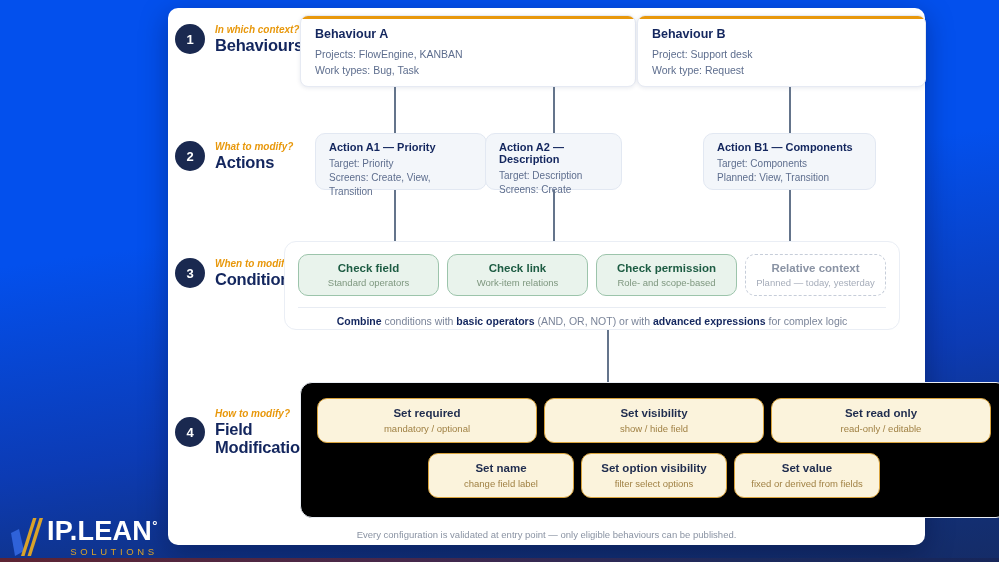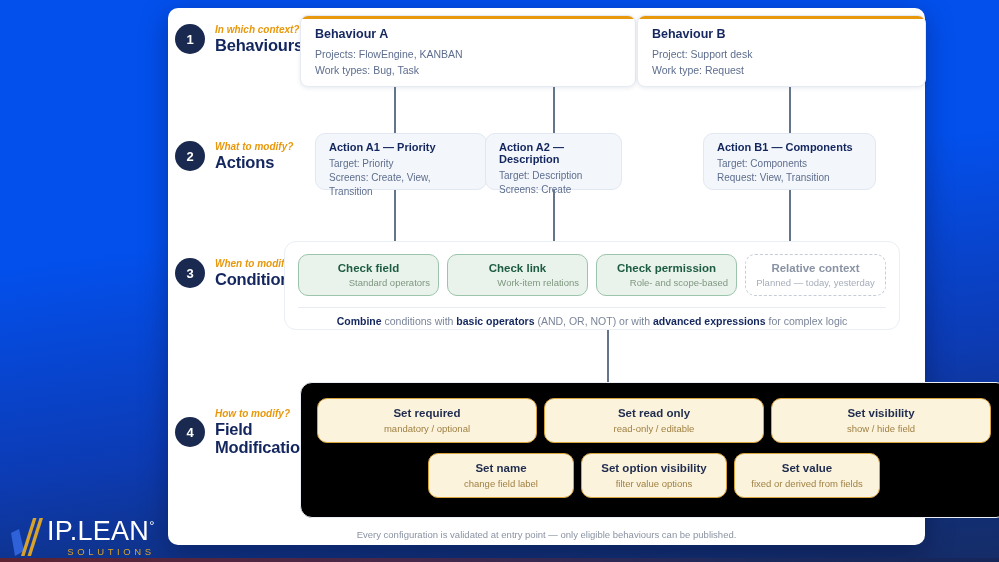--- a/index.html
+++ b/index.html
@@ -38,21 +38,21 @@
   .vline{position:absolute;width:2px;background:#64748B;}
   .c1{top:79px;height:46px;} .c2{top:182px;height:51px;}
   .x1{left:226px}.x2{left:385px}.x3{left:621px}
   .c3{left:439px;top:322px;height:52px;}
   
   .cond{position:absolute;left:116px;top:233px;width:616px;height:89px;background:#fff;border:1px solid #EAEEF5;
     border-radius:12px;box-sizing:border-box;padding:12px 13px 0;}
   .pills{display:flex;gap:8px;}
   .pill{flex:1;border-radius:10px;padding:7px 8px;text-align:center;box-sizing:border-box;}
   .pill-solid{background:#E9F3EC;border:1px solid #9CC4AB;}
-  .pill-solid h4{color:#1D5C43;} .pill-solid span{color:#7E977F;text-align:right;}
+  .pill-solid h4{color:#1D5C43;} .pill-solid span{color:#7E977F;}
   .pill-dashed{background:#fff;border:1.5px dashed #C6CDD9;}
   .pill-dashed h4{color:#8A93A4;} .pill-dashed span{color:#A6ADBA;}
   .pill h4{font-size:11.5px;margin:0 0 3px;}
   .pill span{font-size:9.5px;display:block;}
   .divider{height:1px;background:#E8ECF3;margin:11px 0 7px;}
   .combine{text-align:center;font-size:10.5px;color:#7A8499;}
   .combine b{color:#13265E;}
   
   .fmods{position:absolute;left:132px;top:374px;width:708px;height:136px;background:#000000;border:1px solid #EAEEF5;
     border-radius:12px;box-sizing:border-box;padding:15px 16px;}
@@ -61,21 +61,21 @@
   .chip{background:#FBF3DC;border:1.5px solid #D9A33C;border-radius:10px;padding:8px 6px;text-align:center;box-sizing:border-box;}
   .chips-row.first .chip{flex:1;}
   .chips-row.second .chip{flex:0 0 146px;}
   .chip h4{font-size:11.5px;color:#1F2C4E;margin:0 0 4px;}
   .chip span{font-size:9.5px;color:#A08144;display:block;}
   
   .note{position:absolute;left:0;right:0;bottom:5px;text-align:center;font-size:9.5px;color:#8A93A3;}
   
   .logo{position:absolute;left:10px;bottom:5px;display:flex;align-items:flex-end;gap:3px;}
   .logo-text{display:flex;flex-direction:column;align-items:flex-end;}
-  .brand{color:#fff;font-weight:normal;font-size:27px;line-height:1;letter-spacing:0.3px;}
+  .brand{color:#fff;font-weight:bold;font-size:27px;line-height:1;letter-spacing:0.3px;}
   .deg{font-size:13px;vertical-align:10px;}
   .tagline{color:#D9A32A;font-size:9.5px;letter-spacing:3.6px;margin-top:1px;}
 </style>
 </head>
 <body>
 
 <div class="stage">
 
   <div class="panel">
 
@@ -135,21 +135,21 @@
       <p>Screens: Create, View, Transition</p>
     </div>
     <div class="acard acard2">
       <h3>Action A2 — Description</h3>
       <p>Target: Description</p>
       <p>Screens: Create</p>
     </div>
     <div class="acard acard3">
       <h3>Action B1 — Components</h3>
       <p>Target: Components</p>
-      <p>Request: View, Transition</p>
+      <p>Planned: View, Transition</p>
     </div>
 
     <div class="vline c2 x1"></div>
     <div class="vline c2 x2"></div>
     <div class="vline c2 x3"></div>
 
     <div class="cond">
       <div class="pills">
         <div class="pill pill-solid">
           <h4>Check field</h4>
@@ -174,36 +174,36 @@
 
     <div class="vline c3"></div>
 
     <div class="fmods">
       <div class="chips-row first">
         <div class="chip">
           <h4>Set required</h4>
           <span>mandatory / optional</span>
         </div>
         <div class="chip">
+          <h4>Set visibility</h4>
+          <span>show / hide field</span>
+        </div>
+        <div class="chip">
           <h4>Set read only</h4>
           <span>read-only / editable</span>
         </div>
-        <div class="chip">
-          <h4>Set visibility</h4>
-          <span>show / hide field</span>
-        </div>
       </div>
       <div class="chips-row second">
         <div class="chip">
           <h4>Set name</h4>
           <span>change field label</span>
         </div>
         <div class="chip">
           <h4>Set option visibility</h4>
-          <span>filter value options</span>
+          <span>filter select options</span>
         </div>
         <div class="chip">
           <h4>Set value</h4>
           <span>fixed or derived from fields</span>
         </div>
       </div>
     </div>
 
     <div class="note">Every configuration is validated at entry point — only eligible behaviours can be published.</div>
   </div>

